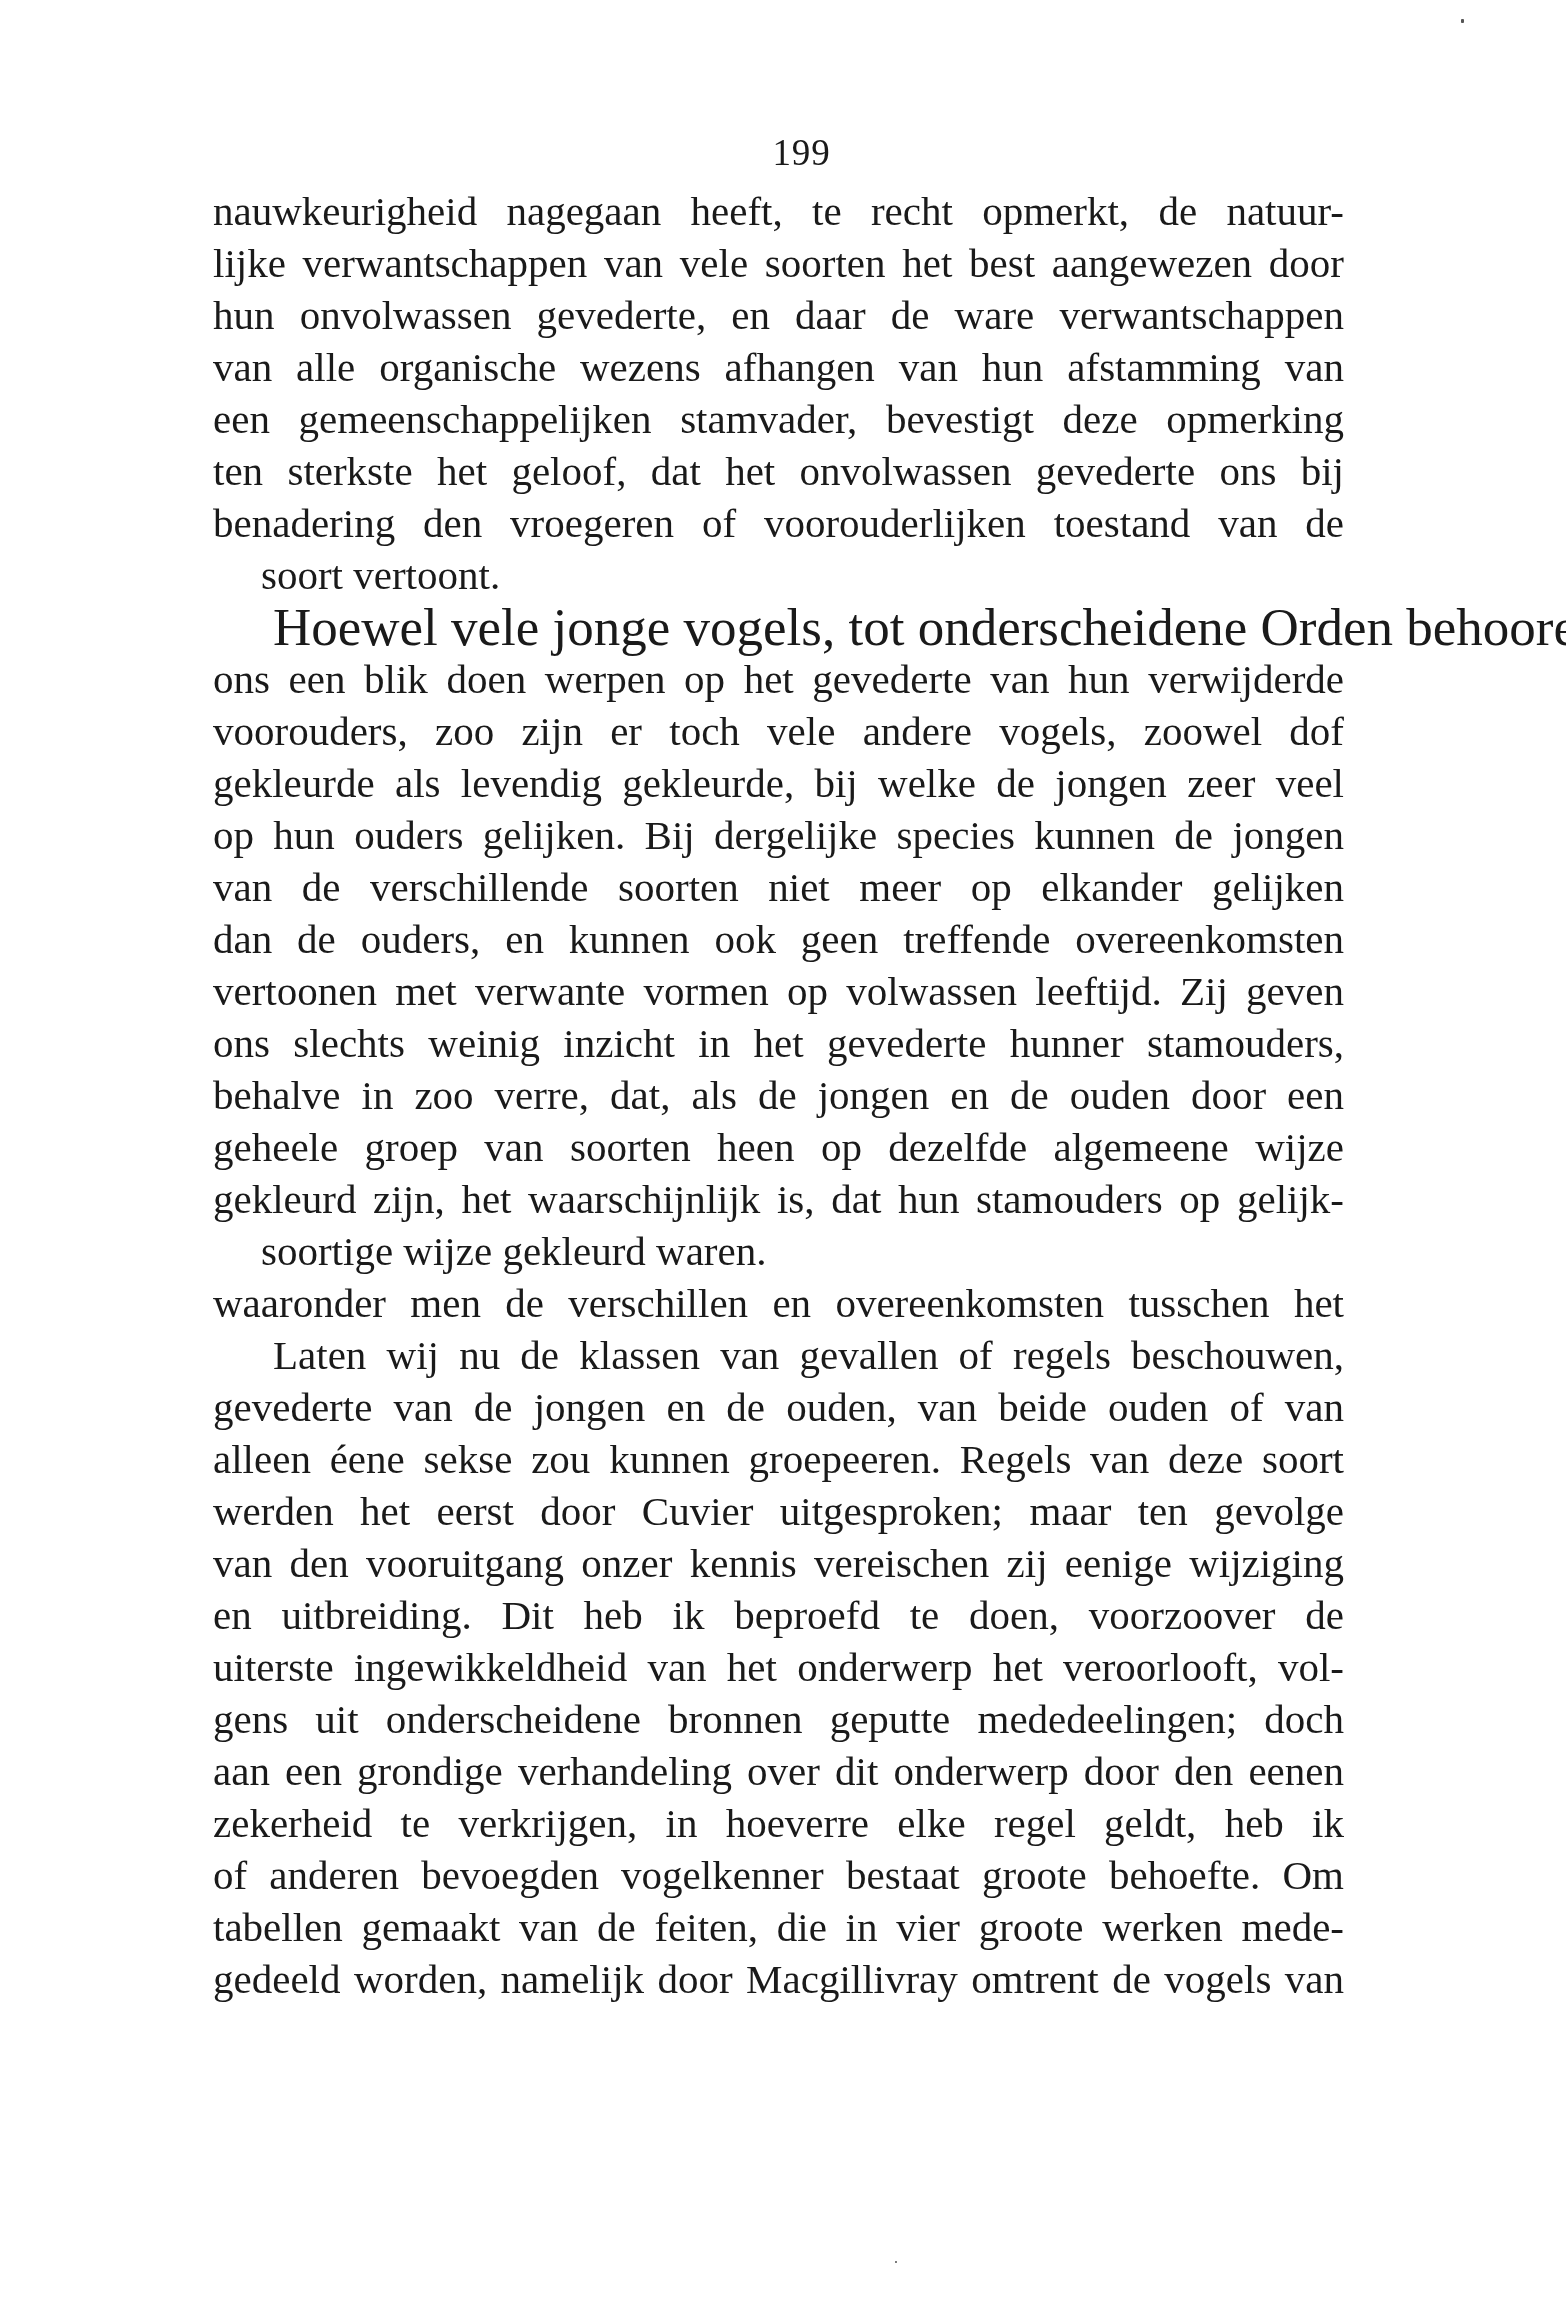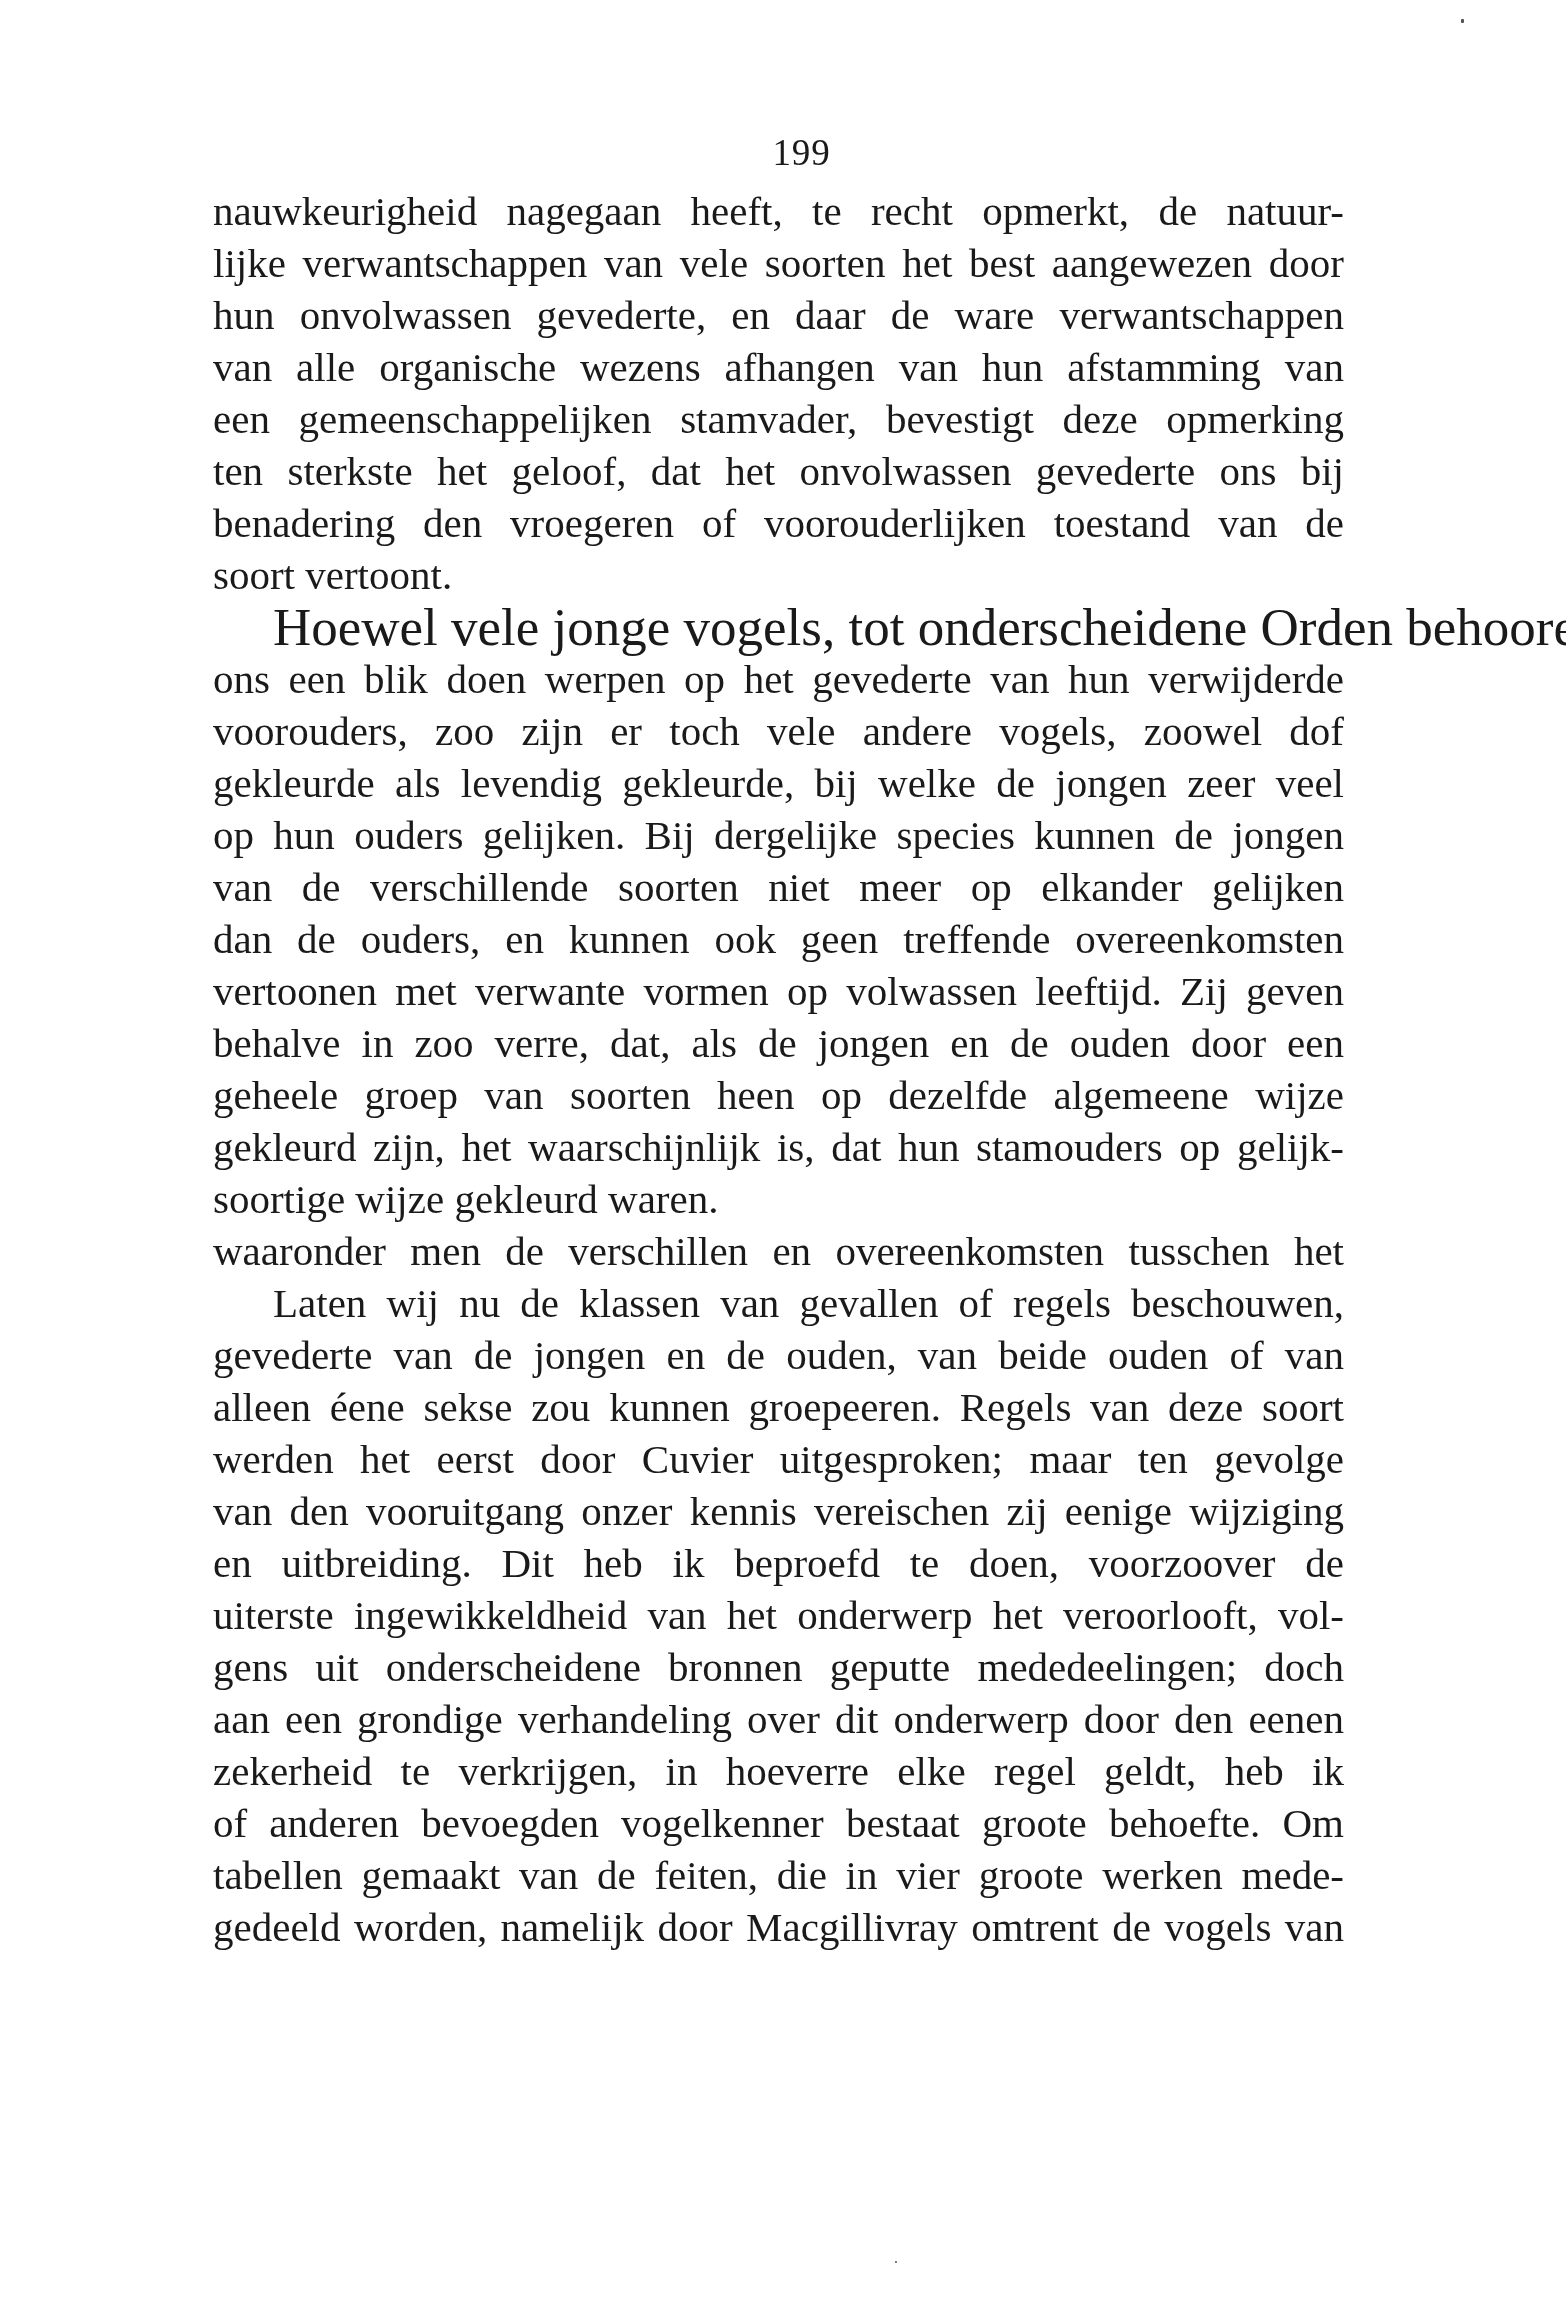--- a/index.html
+++ b/index.html
@@ -37,20 +37,21 @@
       height: 52px;
       font-size: 41px;
       line-height: 52px;
       white-space: nowrap;
       text-align: justify;
       text-align-last: justify;
       overflow: visible;
     }
     .line.last {
       text-align-last: left;
+      margin-left: 48px;
     }
     .line.indent {
       padding-left: 60px;
     }
     .speck {
       position: absolute;
       width: 2.8px;
       height: 4.6px;
       background: #555;
       border-radius: 0.9px;
@@ -74,20 +75,21 @@
       </div>
       <div>
         <span class="line indent" style="font-size: 53px;">Hoewel vele jonge vogels, tot onderscheidene Orden behoorende,</span>
         <span class="line">ons een blik doen werpen op het gevederte van hun verwijderde</span>
         <span class="line">voorouders, zoo zijn er toch vele andere vogels, zoowel dof</span>
         <span class="line">gekleurde als levendig gekleurde, bij welke de jongen zeer veel</span>
         <span class="line">op hun ouders gelijken. Bij dergelijke species kunnen de jongen</span>
         <span class="line">van de verschillende soorten niet meer op elkander gelijken</span>
         <span class="line">dan de ouders, en kunnen ook geen treffende overeenkomsten</span>
         <span class="line">vertoonen met verwante vormen op volwassen leeftijd. Zij geven</span>
+        <span class="line">ons slechts weinig inzicht in het gevederte hunner stamouders,</span>
         <span class="line">behalve in zoo verre, dat, als de jongen en de ouden door een</span>
         <span class="line">geheele groep van soorten heen op dezelfde algemeene wijze</span>
         <span class="line">gekleurd zijn, het waarschijnlijk is, dat hun stamouders op gelijk-</span>
         <span class="line last">soortige wijze gekleurd waren.</span>
       </div>
       <div>
         <span class="line">waaronder men de verschillen en overeenkomsten tusschen het</span>
         <span class="line indent">Laten wij nu de klassen van gevallen of regels beschouwen,</span>
         <span class="line">gevederte van de jongen en de ouden, van beide ouden of van</span>
         <span class="line">alleen éene sekse zou kunnen groepeeren. Regels van deze soort</span>

